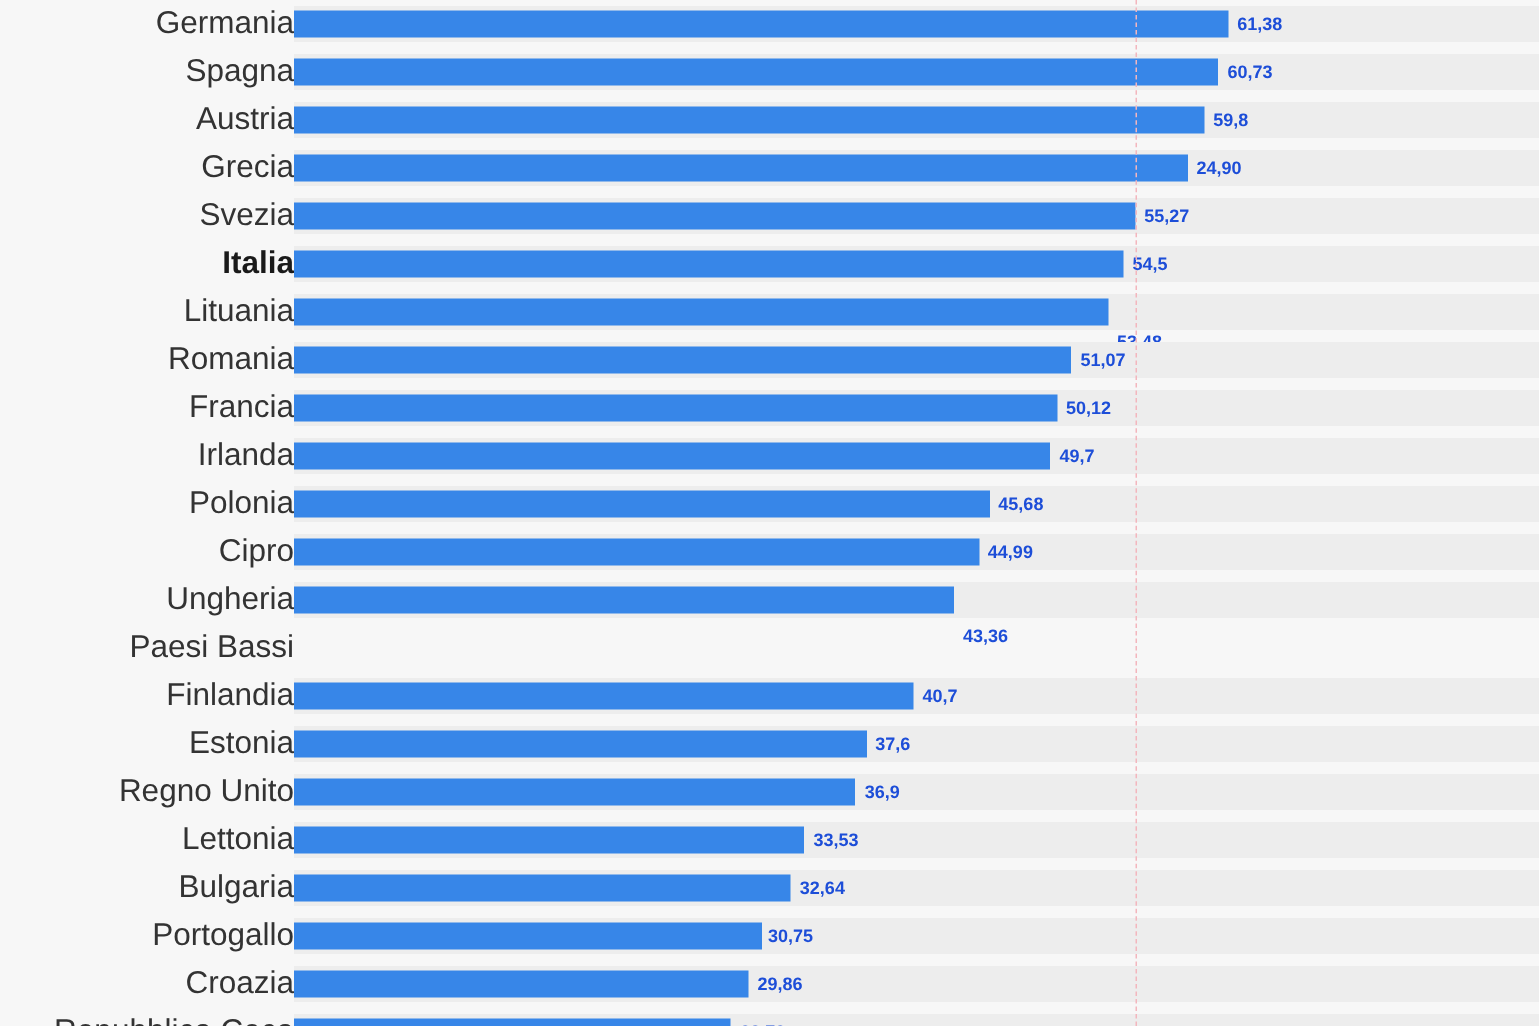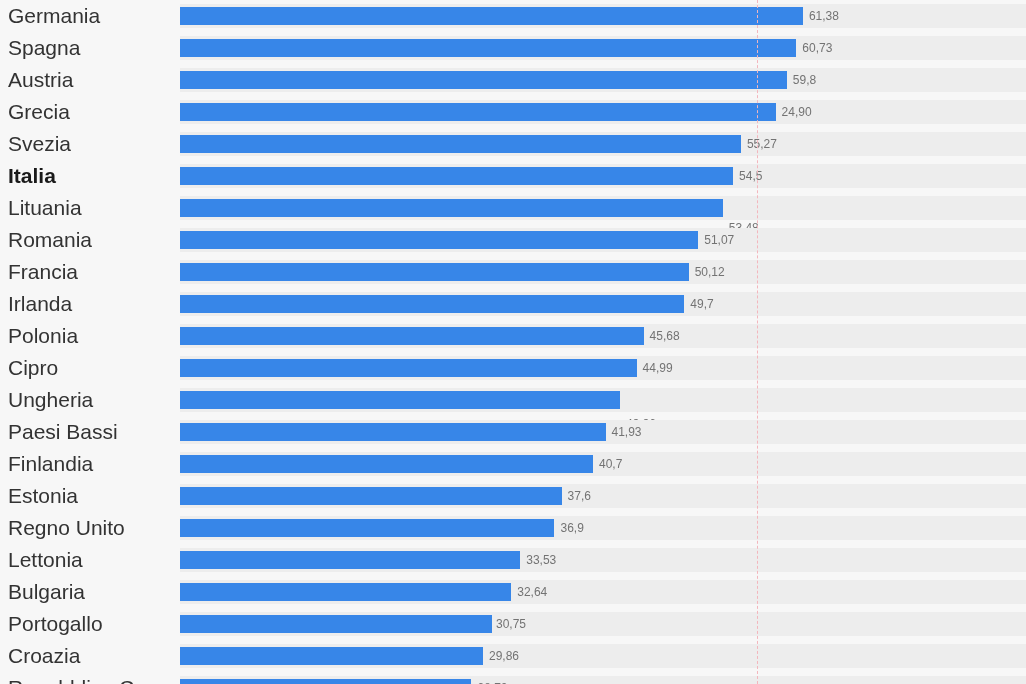--- a/index.html
+++ b/index.html
@@ -25,28 +25,29 @@
     top: 0;
     width: 1026px;
   }
   .row {
     position: relative;
     height: 32px;
     display: flex;
     align-items: center;
   }
   .cat-label {
-    width: 180px;
+    width: 196px;
     padding-left: 8px;
     box-sizing: border-box;
     font-size: 21px;
     color: #333333;
     white-space: nowrap;
     line-height: 32px;
     overflow: visible;
+    text-align: right;
   }
   .row.highlight .cat-label {
     font-weight: bold;
     color: #1a1a1a;
   }
   .track {
     position: relative;
     flex: 1;
     height: 32px;
   }
@@ -62,23 +63,24 @@
     position: absolute;
     left: 0;
     top: 7px;
     height: 18px;
     background: #3786e8;
   }
   .bar-value {
     position: absolute;
     top: 8px;
     font-size: 12px;
-    color: #737373;
+    color: #1d4ed8;
     line-height: 16px;
     white-space: nowrap;
+    font-weight: bold;
   }
   .threshold-line {
     position: absolute;
     top: 0;
     bottom: 0;
     width: 0;
     border-left: 1px dashed #f3b6bd;
     pointer-events: none;
   }
 </style>
@@ -186,25 +188,20 @@
       <div class="row">
         <div class="cat-label">Ungheria</div>
         <div class="track">
           <div class="track-bg"></div>
           <div class="bar" style="width: 440.024px; background: rgb(55, 134, 232);"></div>
           <div class="bar-value" style="left: 446.024px; margin-top: 24px;">43,36</div>
         </div>
       </div>
       <div class="row">
         <div class="cat-label">Paesi Bassi</div>
-        <div class="track">
-          <div class="track-bg"></div>
-          <div class="bar" style="width: 425.512px; background: rgb(55, 134, 232);"></div>
-          <div class="bar-value" style="left: 431.512px;">41,93</div>
-        </div>
       </div>
       <div class="row">
         <div class="cat-label">Finlandia</div>
         <div class="track">
           <div class="track-bg"></div>
           <div class="bar" style="width: 413.03px; background: rgb(55, 134, 232);"></div>
           <div class="bar-value" style="left: 419.03px;">40,7</div>
         </div>
       </div>
       <div class="row">

